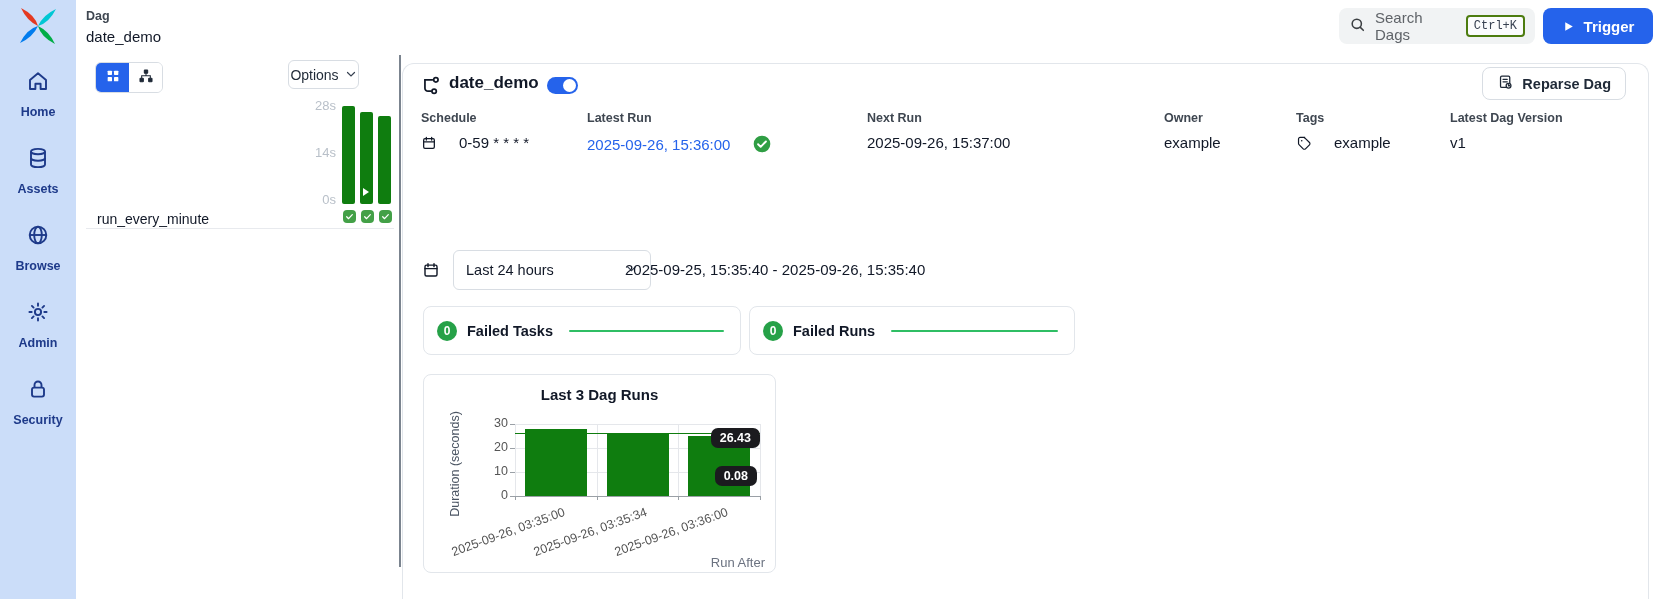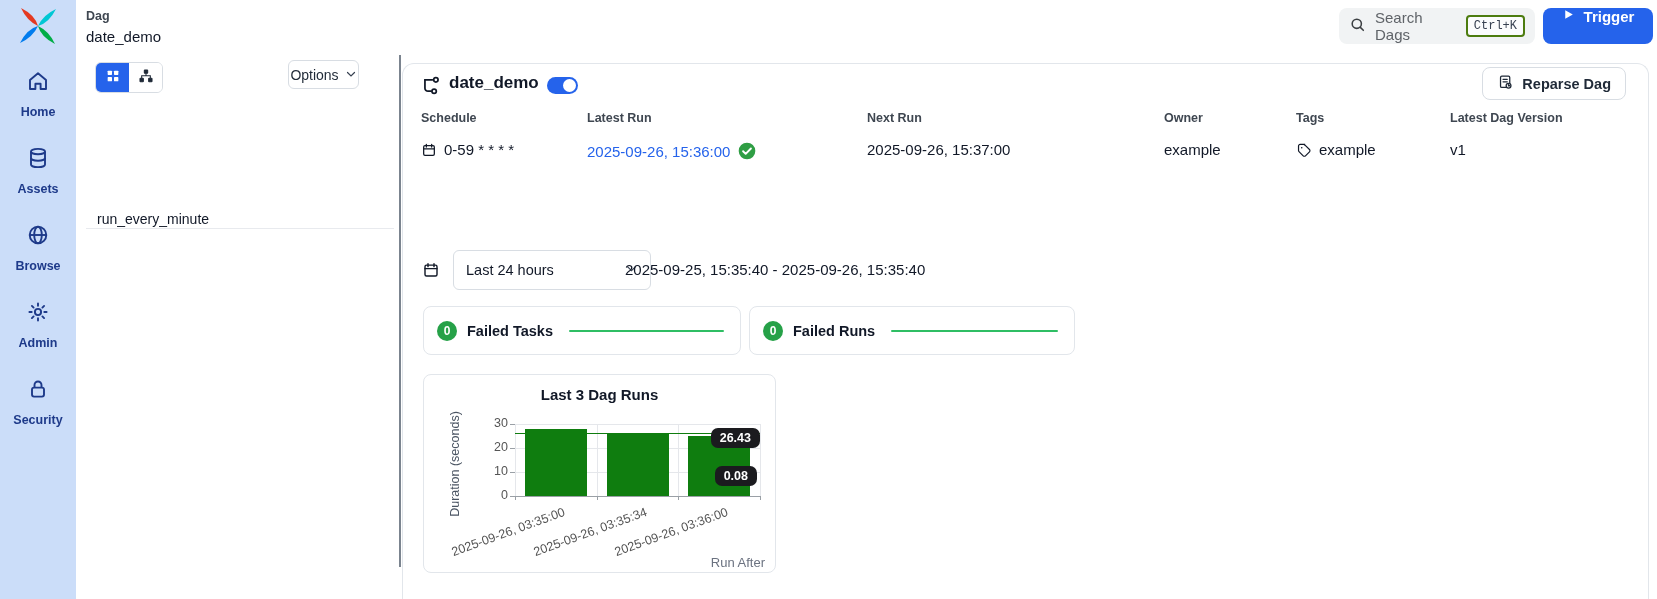--- a/index.html
+++ b/index.html
@@ -23,21 +23,21 @@
   .nav-label{font-size:12.5px;font-weight:600;margin-top:12px}
 
   
   .crumb{position:absolute;left:86px;top:9px}
   .crumb-label{font-size:12.5px;font-weight:700;color:#3f4751}
   .crumb-value{font-size:15px;color:#111827;margin-top:5px}
   .search{position:absolute;left:1339px;top:8px;width:196px;height:36px;background:#f1f3f4;border-radius:8px;display:flex;align-items:center;gap:9px;padding:0 10px;cursor:text}
   .search svg{width:17px;height:17px;color:#3c4043}
   .search-text{font-size:15px;color:#5f6368;flex:1}
   .kbd{font-family:"Liberation Mono",monospace;font-size:12px;color:#374151;border:2px solid #4d7c0f;border-radius:4px;padding:2px 6px;background:#fbfcfd}
-  .trigger{position:absolute;left:1543px;top:8px;width:110px;height:36px;background:var(--brand);border-radius:8px;color:#fff;display:flex;justify-content:center;gap:9px;font-size:15px;font-weight:600;cursor:pointer;border:none}
+  .trigger{position:absolute;left:1543px;top:8px;width:110px;height:36px;background:var(--brand);border-radius:8px;color:#fff;display:flex;align-items:center;justify-content:center;gap:9px;font-size:15px;font-weight:600;cursor:pointer;border:none}
   .trigger svg{width:13px;height:13px}
 
   
   .viewtoggle{position:absolute;left:95px;top:62px;height:31px;display:flex;border:1px solid #d8dde3;border-radius:6px;overflow:hidden;background:#fff}
   .viewbtn{width:33px;height:29px;display:flex;align-items:center;justify-content:center;cursor:pointer;color:#1f2937;background:#fff}
   .viewbtn.active{background:var(--brand);color:#fff}
   .viewbtn svg{width:16px;height:16px}
   .options{position:absolute;left:288px;top:60px;width:71px;height:29px;border:1px solid #d8dde3;border-radius:6px;background:#fff;display:flex;align-items:center;justify-content:center;gap:6px;font-size:14px;color:#1f2937;cursor:pointer}
   .options svg{width:12px;height:12px;color:#374151}
   .mini-chart{position:absolute;left:306px;top:95px;width:88px;height:132px}
@@ -56,21 +56,21 @@
   .dag-icon svg{width:21px;height:21px}
   .dag-title{position:absolute;left:46px;top:9px;font-size:17px;font-weight:700}
   .switch{position:absolute;left:144px;top:13px;width:31px;height:17px;border-radius:9px;background:var(--brand);cursor:pointer}
   .switch .knob{position:absolute;right:2px;top:2px;width:13px;height:13px;border-radius:50%;background:#fff}
   .reparse{position:absolute;right:22px;top:3px;height:33px;padding:0 14px;border:1px solid #d8dde3;border-radius:8px;background:#fff;display:flex;align-items:center;gap:8px;font-size:14.5px;font-weight:600;color:#1f2937;cursor:pointer}
   .reparse svg{width:17px;height:17px}
 
   .info-row{position:absolute;left:0;top:47px;width:100%;height:60px}
   .info-col{position:absolute;top:0}
   .info-label{font-size:12.5px;font-weight:700;color:#3f4751}
-  .info-value{margin-top:16px;font-size:15px;color:#111827;display:flex;align-items:center;gap:7px;white-space:nowrap}
+  .info-value{margin-top:9px;font-size:15px;color:#111827;display:flex;align-items:center;gap:22px;white-space:nowrap}
   .info-value.link{color:var(--link);cursor:pointer}
   .info-value.link [data-name="info-value-text"]{color:var(--link)}
   .ival-icon svg{width:16px;height:16px;display:block;color:#111827}
   .ival-check svg{width:20px;height:20px;display:block}
 
   .tabbar{position:absolute;left:0;top:114px;width:100%;height:33px;border-bottom:1px solid #e5e7eb;display:flex;padding-left:2px}
   .tab{height:33px;line-height:31px;padding:0 13px;font-size:15px;font-weight:600;color:#4b5563;cursor:pointer}
   .tab.active{color:#111827;font-weight:700;box-shadow:inset 0 -3px 0 var(--brand)}
 
   .filter-cal{position:absolute;left:19px;top:197px;width:18px;height:18px;color:#111827}
@@ -203,20 +203,45 @@
             <path d="M12 8v3.5M5.5 15.5v-4h13v4" fill="none"></path>
           </svg></span>
     </div>
   </div>
   <div class="options" data-name="options-dropdown">
     <span data-name="options-label">Options</span>
     <span data-name="chevron-down-icon"><svg viewBox="0 0 24 24" fill="none" stroke="currentColor" stroke-width="2.4" stroke-linecap="round">
           <path d="m5 9 7 7 7-7"></path>
         </svg></span>
   </div>
+  <div class="mini-chart" data-name="mini-run-chart">
+      <div class="mini-tick" data-name="mini-axis-label" style="top: 3px;">28s</div>
+      <div class="mini-tick" data-name="mini-axis-label" style="top: 50px;">14s</div>
+      <div class="mini-tick" data-name="mini-axis-label" style="top: 97px;">0s</div>
+      <div class="mini-bar" data-name="dag-run-bar" style="left: 36px; top: 11px; height: 98px;"></div>
+      <div class="mini-bar" data-name="dag-run-bar" style="left: 54px; top: 17.3px; height: 91.7px;">
+        <div class="mini-play" data-name="play-marker-icon"></div>
+      </div>
+      <div class="mini-bar" data-name="dag-run-bar" style="left: 72px; top: 20.8px; height: 88.2px;"></div>
+      <div class="mini-status" data-name="task-status-success" style="left: 36.5px; top: 115px;">
+        <svg viewBox="0 0 24 24" fill="none" stroke="currentColor" stroke-width="3.4" stroke-linecap="round" stroke-linejoin="round">
+          <path d="m4.5 12.8 5 5L19.5 7"></path>
+        </svg>
+      </div>
+      <div class="mini-status" data-name="task-status-success" style="left: 54.5px; top: 115px;">
+        <svg viewBox="0 0 24 24" fill="none" stroke="currentColor" stroke-width="3.4" stroke-linecap="round" stroke-linejoin="round">
+          <path d="m4.5 12.8 5 5L19.5 7"></path>
+        </svg>
+      </div>
+      <div class="mini-status" data-name="task-status-success" style="left: 72.5px; top: 115px;">
+        <svg viewBox="0 0 24 24" fill="none" stroke="currentColor" stroke-width="3.4" stroke-linecap="round" stroke-linejoin="round">
+          <path d="m4.5 12.8 5 5L19.5 7"></path>
+        </svg>
+      </div>
+    </div>
   <div class="task-name" data-name="task-name">run_every_minute</div>
   <div class="task-underline" data-name="task-row-divider"></div>
 
   <div class="divider" data-name="panel-resize-handle"></div>
 
   <div class="main" data-name="dag-detail-panel">
     <div class="dag-icon" data-name="dag-icon"><svg viewBox="0 0 24 24" fill="none" stroke="currentColor" stroke-width="2" stroke-linecap="round">
           <path d="M4.5 5.5h8.5"></path>
           <circle cx="17" cy="5.5" r="2.5"></circle>
           <path d="M4.5 5.5v9.5a3.5 3.5 0 0 0 3.5 3.5h3.5"></path>

